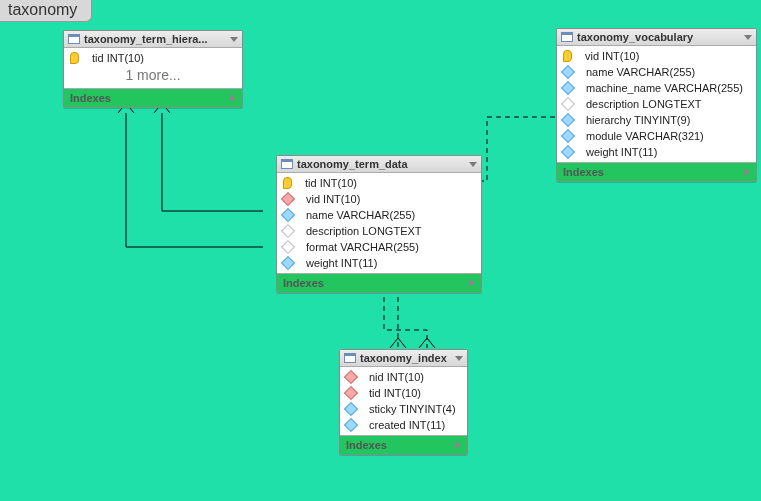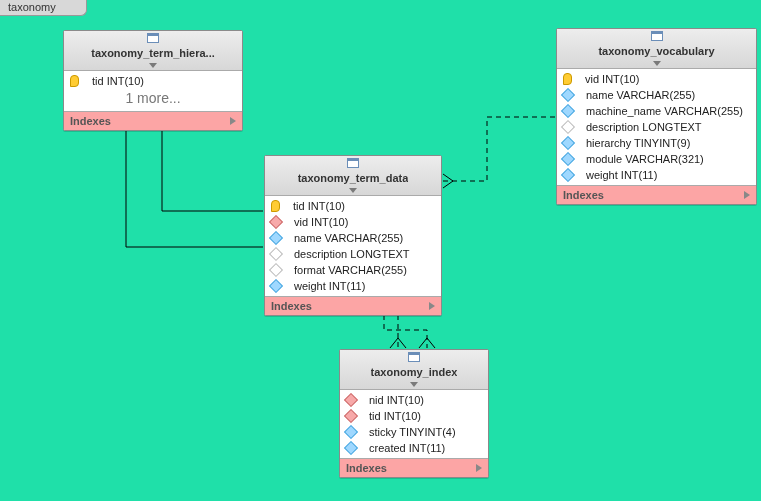--- a/index.html
+++ b/index.html
@@ -13,42 +13,41 @@
     overflow: hidden;
   }
   .canvas-tab {
     position: absolute;
     top: 0; left: 0;
     background: #d8d8d8;
     border: 1px solid #999;
     border-top: none;
     border-left: none;
     border-bottom-right-radius: 6px;
-    padding: 1px 30px 2px 8px;
-    font-size: 11px;
+    padding: 1px 14px 2px 8px;
+    font-size: 16px;
     color: #333;
   }
   .table {
     position: absolute;
     background: #ffffff;
     border: 1px solid #8a8a8a;
     border-radius: 2px;
     box-shadow: 0 1px 0 rgba(0,0,0,0.15);
   }
   .tbl-head {
     display: flex;
     align-items: center;
     gap: 4px;
     background: linear-gradient(#ededed,#d7d7d7);
     border-bottom: 1px solid #aaa;
     padding: 2px 4px;
     font-weight: bold;
     color: #333;
     white-space: nowrap;
-    flex-direction: column;
   }
   .tbl-head .title { flex: 1 1 auto; overflow: hidden; text-overflow: ellipsis; }
   .tbl-icon {
     width: 12px; height: 10px;
     background: #fff;
     border: 1px solid #6b8eb8;
     border-top: 3px solid #6b8eb8;
   }
   .dd-tri {
     width: 0; height: 0;
@@ -68,21 +67,21 @@
   .more-row {
     text-align: center;
     font-size: 14px;
     color: #777;
     padding: 1px 0 3px;
   }
   .idx {
     display: flex;
     justify-content: space-between;
     align-items: center;
-    background: #fca5a5;
+    background: #22c55e;
     border-top: 1px solid #aaa;
     padding: 3px 6px;
     color: #555;
     font-weight: bold;
   }
   .idx .arrow {
     width: 0; height: 0;
     border-top: 4px solid transparent;
     border-bottom: 4px solid transparent;
     border-left: 6px solid #888;
@@ -136,21 +135,21 @@
       <span>tid INT(10)</span>
     </div>
     <div class="more-row">1 more...</div>
   </div>
   <div class="idx">
     <span>Indexes</span>
     <span class="arrow"></span>
   </div>
 </div>
 
-<div class="table" style="left:264px; top:155px; width:178px;">
+<div class="table" style="left:276px; top:155px; width:206px;">
   <div class="tbl-head">
     <span class="tbl-icon"></span>
     <span class="title">taxonomy_term_data</span>
     <span class="dd-tri"></span>
   </div>
   <div class="cols">
     <div class="col">
         <span class="k k-pk"></span>
         <span>tid INT(10)</span>
       </div>
@@ -216,21 +215,21 @@
         <span class="k k-sky"></span>
         <span>weight INT(11)</span>
       </div>
   </div>
   <div class="idx">
     <span>Indexes</span>
     <span class="arrow"></span>
   </div>
 </div>
 
-<div class="table" style="left:339px; top:349px; width:150px;">
+<div class="table" style="left:339px; top:349px; width:129px;">
   <div class="tbl-head">
     <span class="tbl-icon"></span>
     <span class="title">taxonomy_index</span>
     <span class="dd-tri"></span>
   </div>
   <div class="cols">
     <div class="col">
         <span class="k k-red"></span>
         <span>nid INT(10)</span>
       </div>

